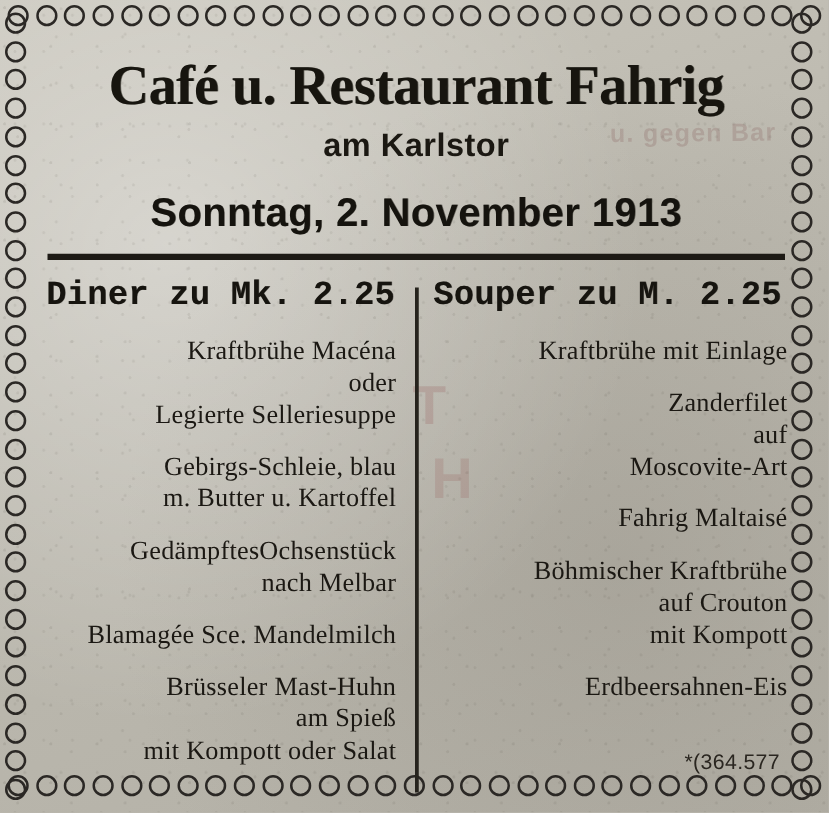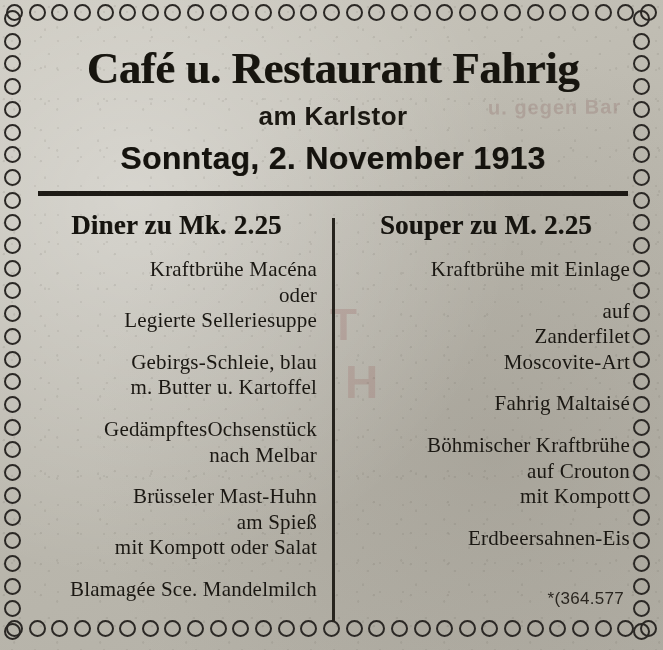--- a/index.html
+++ b/index.html
@@ -104,21 +104,21 @@
     color: #1b1812;
     margin-top: 9px;
     letter-spacing: 0.4px;
   }
   .dateline {
     text-align: center;
     font-family: "Liberation Sans", sans-serif;
     font-weight: bold;
     font-size: 32px;
     color: #15130e;
-    margin-top: 8px;
+    margin-top: 20px;
     letter-spacing: 0.3px;
     text-shadow: 0.5px 0 0 rgba(21,19,14,0.5);
   }
 
   .rule {
     height: 5px;
     background: #1d1a15;
     margin: 14px 2px 0 2px;
   }
 
@@ -140,21 +140,21 @@
     left: 50%;
     top: 8px;
     width: 3px;
     height: 404px;
     background: #26231d;
     transform: translateX(-1px);
   }
 
   .col-head {
     text-align: center;
-    font-family: Liberation Serif, serif;
+    font-family: Liberation Mono, monospace;
     font-weight: bold;
     font-size: 27px;
     color: #16140f;
     letter-spacing: 0.2px;
     text-shadow: 0.4px 0 0 rgba(22,20,15,0.5);
     margin-bottom: 4px;
   }
 
   .dish {
     text-align: right;
@@ -344,37 +344,37 @@
         </div>
         <div class="dish">
           <span class="ln">Gebirgs-Schleie, blau</span>
           <span class="ln">m. Butter u. Kartoffel</span>
         </div>
         <div class="dish">
           <span class="ln">GedämpftesOchsenstück</span>
           <span class="ln">nach Melbar</span>
         </div>
         <div class="dish">
+          <span class="ln">Blamagée Sce. Mandelmilch</span>
+        </div>
+        <div class="dish">
           <span class="ln">Brüsseler Mast-Huhn</span>
           <span class="ln">am Spieß</span>
           <span class="ln">mit Kompott oder Salat</span>
         </div>
-        <div class="dish">
-          <span class="ln">Blamagée Sce. Mandelmilch</span>
-        </div>
       </div>
 
       <div class="col right-col">
         <div class="col-head">Souper zu M. 2.25</div>
         <div class="dish">
           <span class="ln">Kraftbrühe mit Einlage</span>
         </div>
         <div class="dish">
+          <span class="ln">Zanderfilet</span>
           <span class="ln">auf</span>
-          <span class="ln">Zanderfilet</span>
           <span class="ln">Moscovite-Art</span>
         </div>
         <div class="dish">
           <span class="ln">Fahrig Maltaisé</span>
         </div>
         <div class="dish">
           <span class="ln">Böhmischer Kraftbrühe</span>
           <span class="ln">auf Crouton</span>
           <span class="ln">mit Kompott</span>
         </div>

